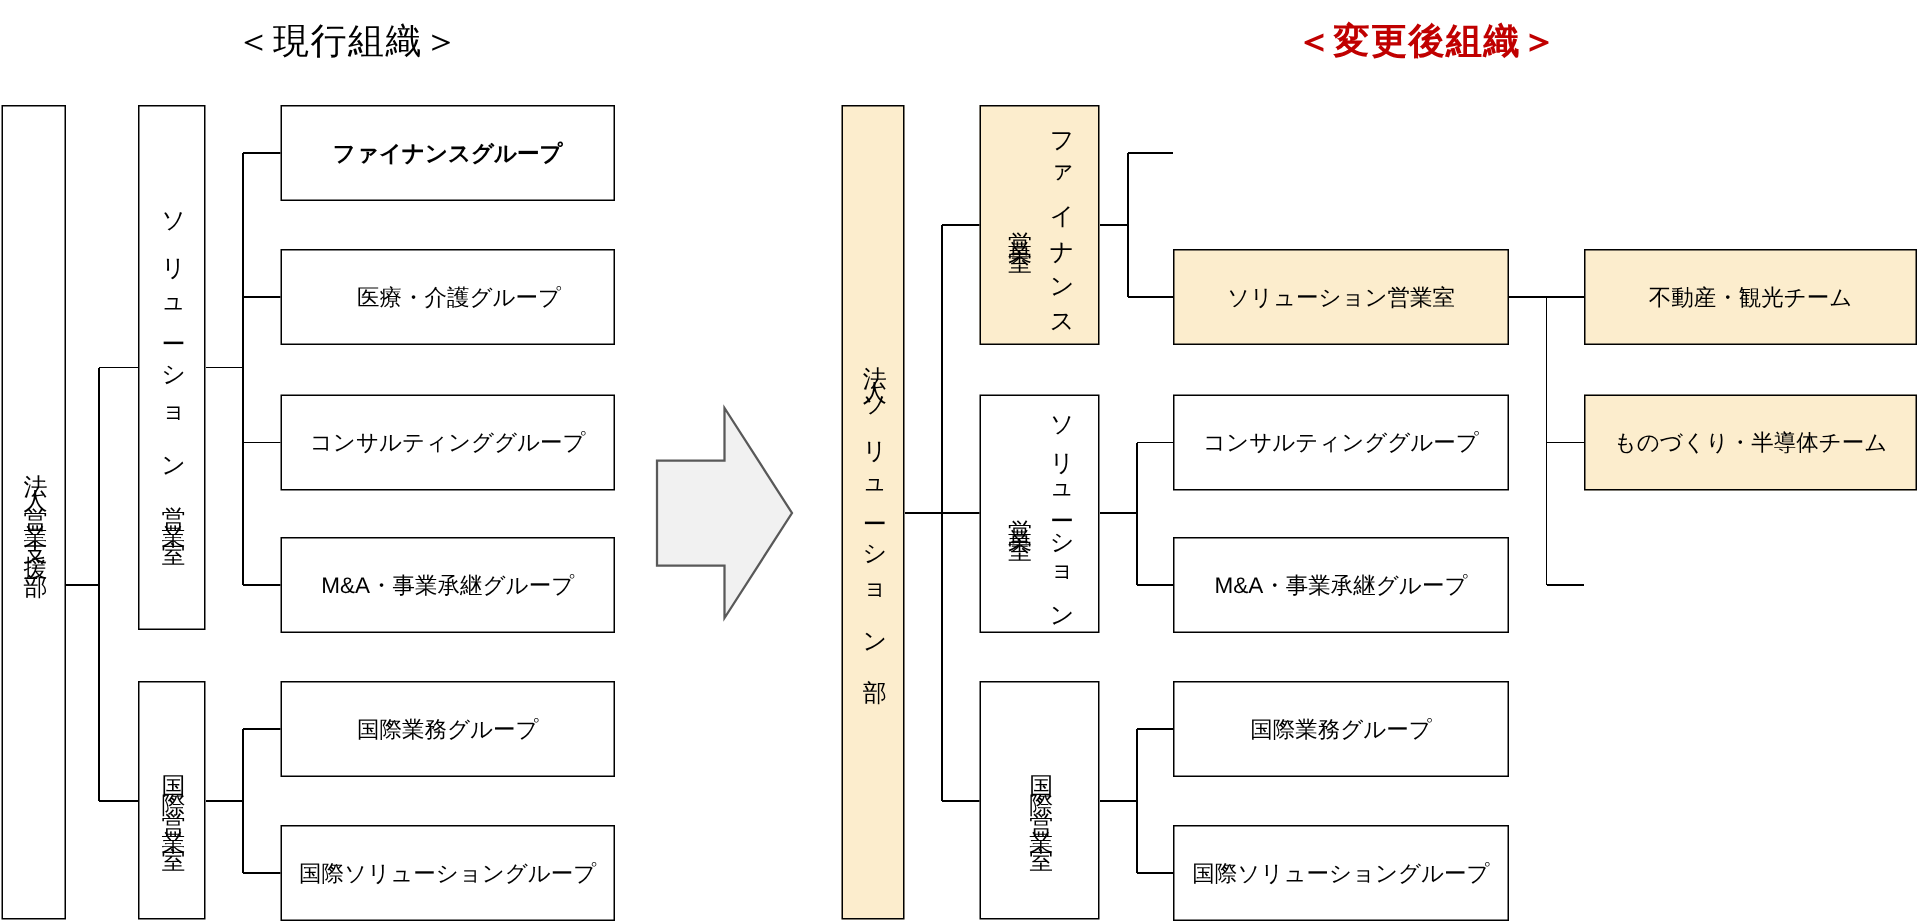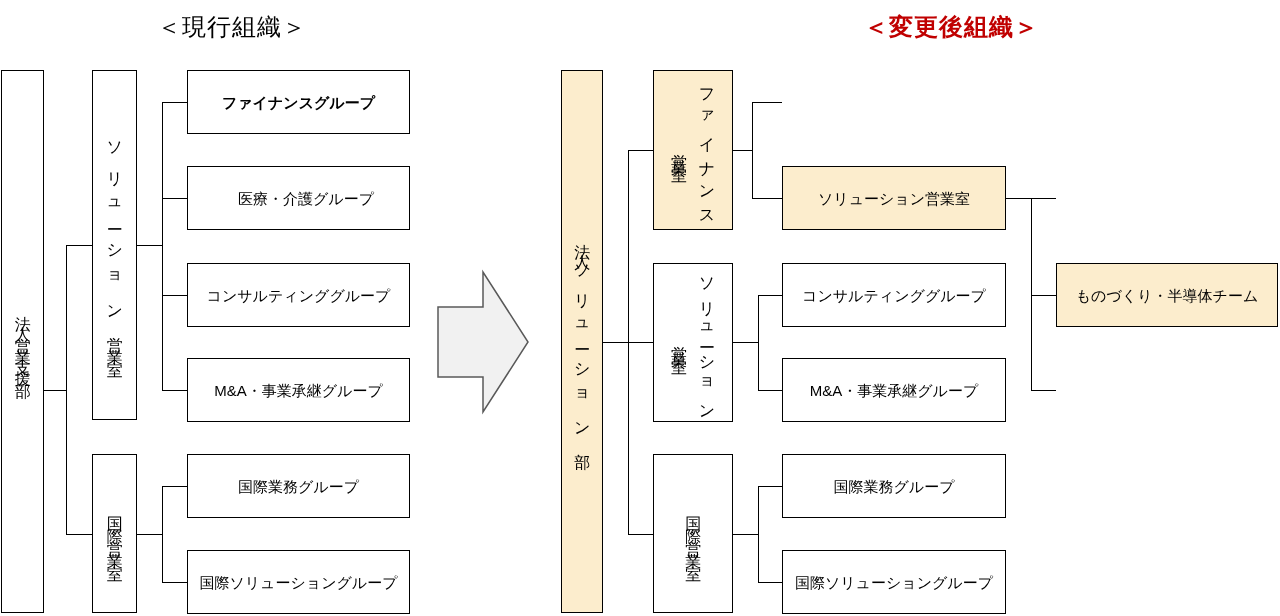--- a/index.html
+++ b/index.html
@@ -135,17 +135,20 @@
   <div class="box hbox" style="left:782px; top:358px; width:224px; height:64px;">
     <span>M&amp;A・事業承継グループ</span>
   </div>
   <div class="box hbox" style="left:782px; top:454px; width:224px; height:64px;">
     <span>国際業務グループ</span>
   </div>
   <div class="box hbox" style="left:782px; top:550px; width:224px; height:64px;">
     <span>国際ソリューショングループ</span>
   </div>
 
+  <div class="box hbox hl" style="left:1056px; top:166px; width:222px; height:64px;">
+    <span>不動産・観光チーム</span>
+  </div>
   <div class="box hbox hl" style="left:1056px; top:263px; width:222px; height:64px;">
     <span>ものづくり・半導体チーム</span>
   </div>
 
 </div>
 
 </body></html>

